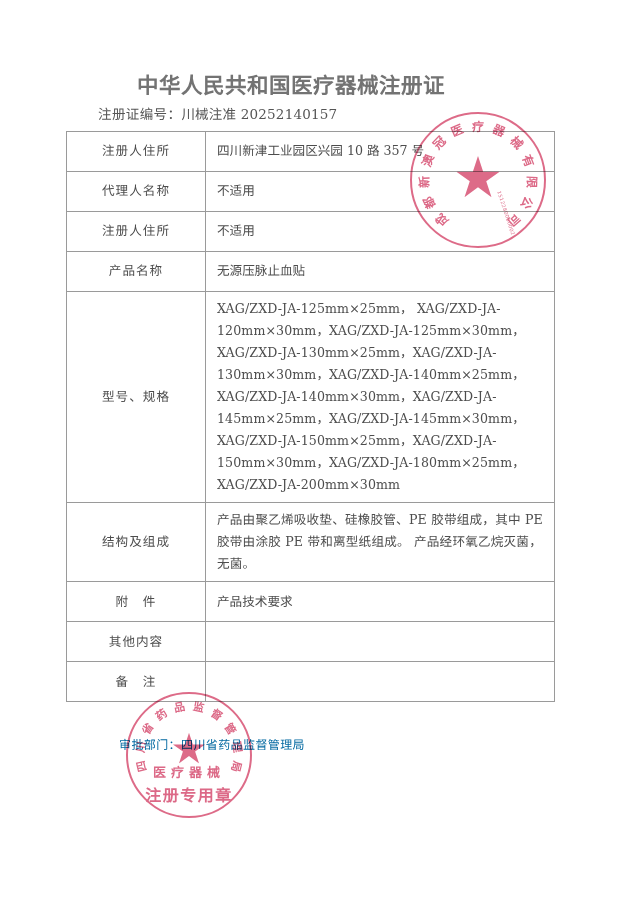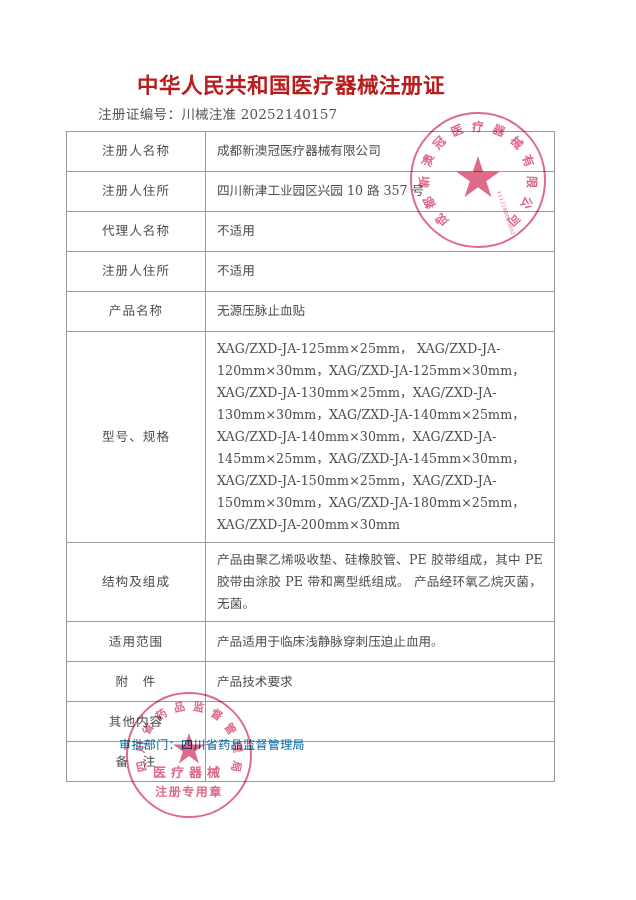--- a/index.html
+++ b/index.html
@@ -27,21 +27,21 @@
   .doc-title {
     position: absolute;
     left: 0;
     top: 68px;
     width: 582px;
     text-align: center;
     font-family: Liberation Mono, monospace;
     font-weight: bold;
     font-size: 21.5px;
     letter-spacing: 0.5px;
-    color: #b91c1c;
+    color: #737373;
   }
 
   
   .reg-line {
     position: absolute;
     left: 98px;
     top: 103px;
     font-size: 13.5px;
     color: #555;
     letter-spacing: 0.4px;
@@ -182,21 +182,21 @@
     color: #cf2f58;
     letter-spacing: 2px;
   }
   .seal-official .line-mid {
     top: 68px;
     font-size: 13px;
     letter-spacing: 5px;
   }
   .seal-official .line-low {
     top: 88px;
-    font-size: 12px;
+    font-size: 16px;
     letter-spacing: 1.5px;
   }
   .seal-company .serial {
     position: absolute;
     right: 14px;
     bottom: 30px;
     font-size: 5px;
     color: #cf2f58;
     transform: rotate(72deg);
     letter-spacing: 0.4px;
@@ -210,24 +210,20 @@
 
   <div class="doc-title">中华人民共和国医疗器械注册证</div>
 
   <div class="reg-line">
     <span>注册证编号：</span><span class="num">川械注准 20252140157</span>
   </div>
 
   <table class="cert-table">
     <tbody>
       <tr class="row-h-single">
-        <td class="label">注册人名称</td>
-        <td class="value">成都新澳冠医疗器械有限公司</td>
-      </tr>
-      <tr class="row-h-single">
         <td class="label">注册人住所</td>
         <td class="value">四川新津工业园区兴园 10 路 357 号</td>
       </tr>
       <tr class="row-h-single">
         <td class="label">代理人名称</td>
         <td class="value">不适用</td>
       </tr>
       <tr class="row-h-single">
         <td class="label">注册人住所</td>
         <td class="value">不适用</td>
@@ -236,24 +232,20 @@
         <td class="label">产品名称</td>
         <td class="value">无源压脉止血贴</td>
       </tr>
       <tr>
         <td class="label">型号、规格</td>
         <td class="value spec-text">XAG/ZXD-JA-125mm×25mm， XAG/ZXD-JA-120mm×30mm，XAG/ZXD-JA-125mm×30mm，XAG/ZXD-JA-130mm×25mm，XAG/ZXD-JA-130mm×30mm，XAG/ZXD-JA-140mm×25mm，XAG/ZXD-JA-140mm×30mm，XAG/ZXD-JA-145mm×25mm，XAG/ZXD-JA-145mm×30mm，XAG/ZXD-JA-150mm×25mm，XAG/ZXD-JA-150mm×30mm，XAG/ZXD-JA-180mm×25mm，XAG/ZXD-JA-200mm×30mm</td>
       </tr>
       <tr>
         <td class="label">结构及组成</td>
         <td class="value struct-text">产品由聚乙烯吸收垫、硅橡胶管、PE 胶带组成，其中 PE 胶带由涂胶 PE 带和离型纸组成。 产品经环氧乙烷灭菌，无菌。</td>
-      </tr>
-      <tr class="row-h-single">
-        <td class="label">适用范围</td>
-        <td class="value">产品适用于临床浅静脉穿刺压迫止血用。</td>
       </tr>
       <tr class="row-h-single">
         <td class="label">附　件</td>
         <td class="value">产品技术要求</td>
       </tr>
       <tr class="row-h-empty">
         <td class="label">其他内容</td>
         <td class="value"></td>
       </tr>
       <tr class="row-h-empty">

